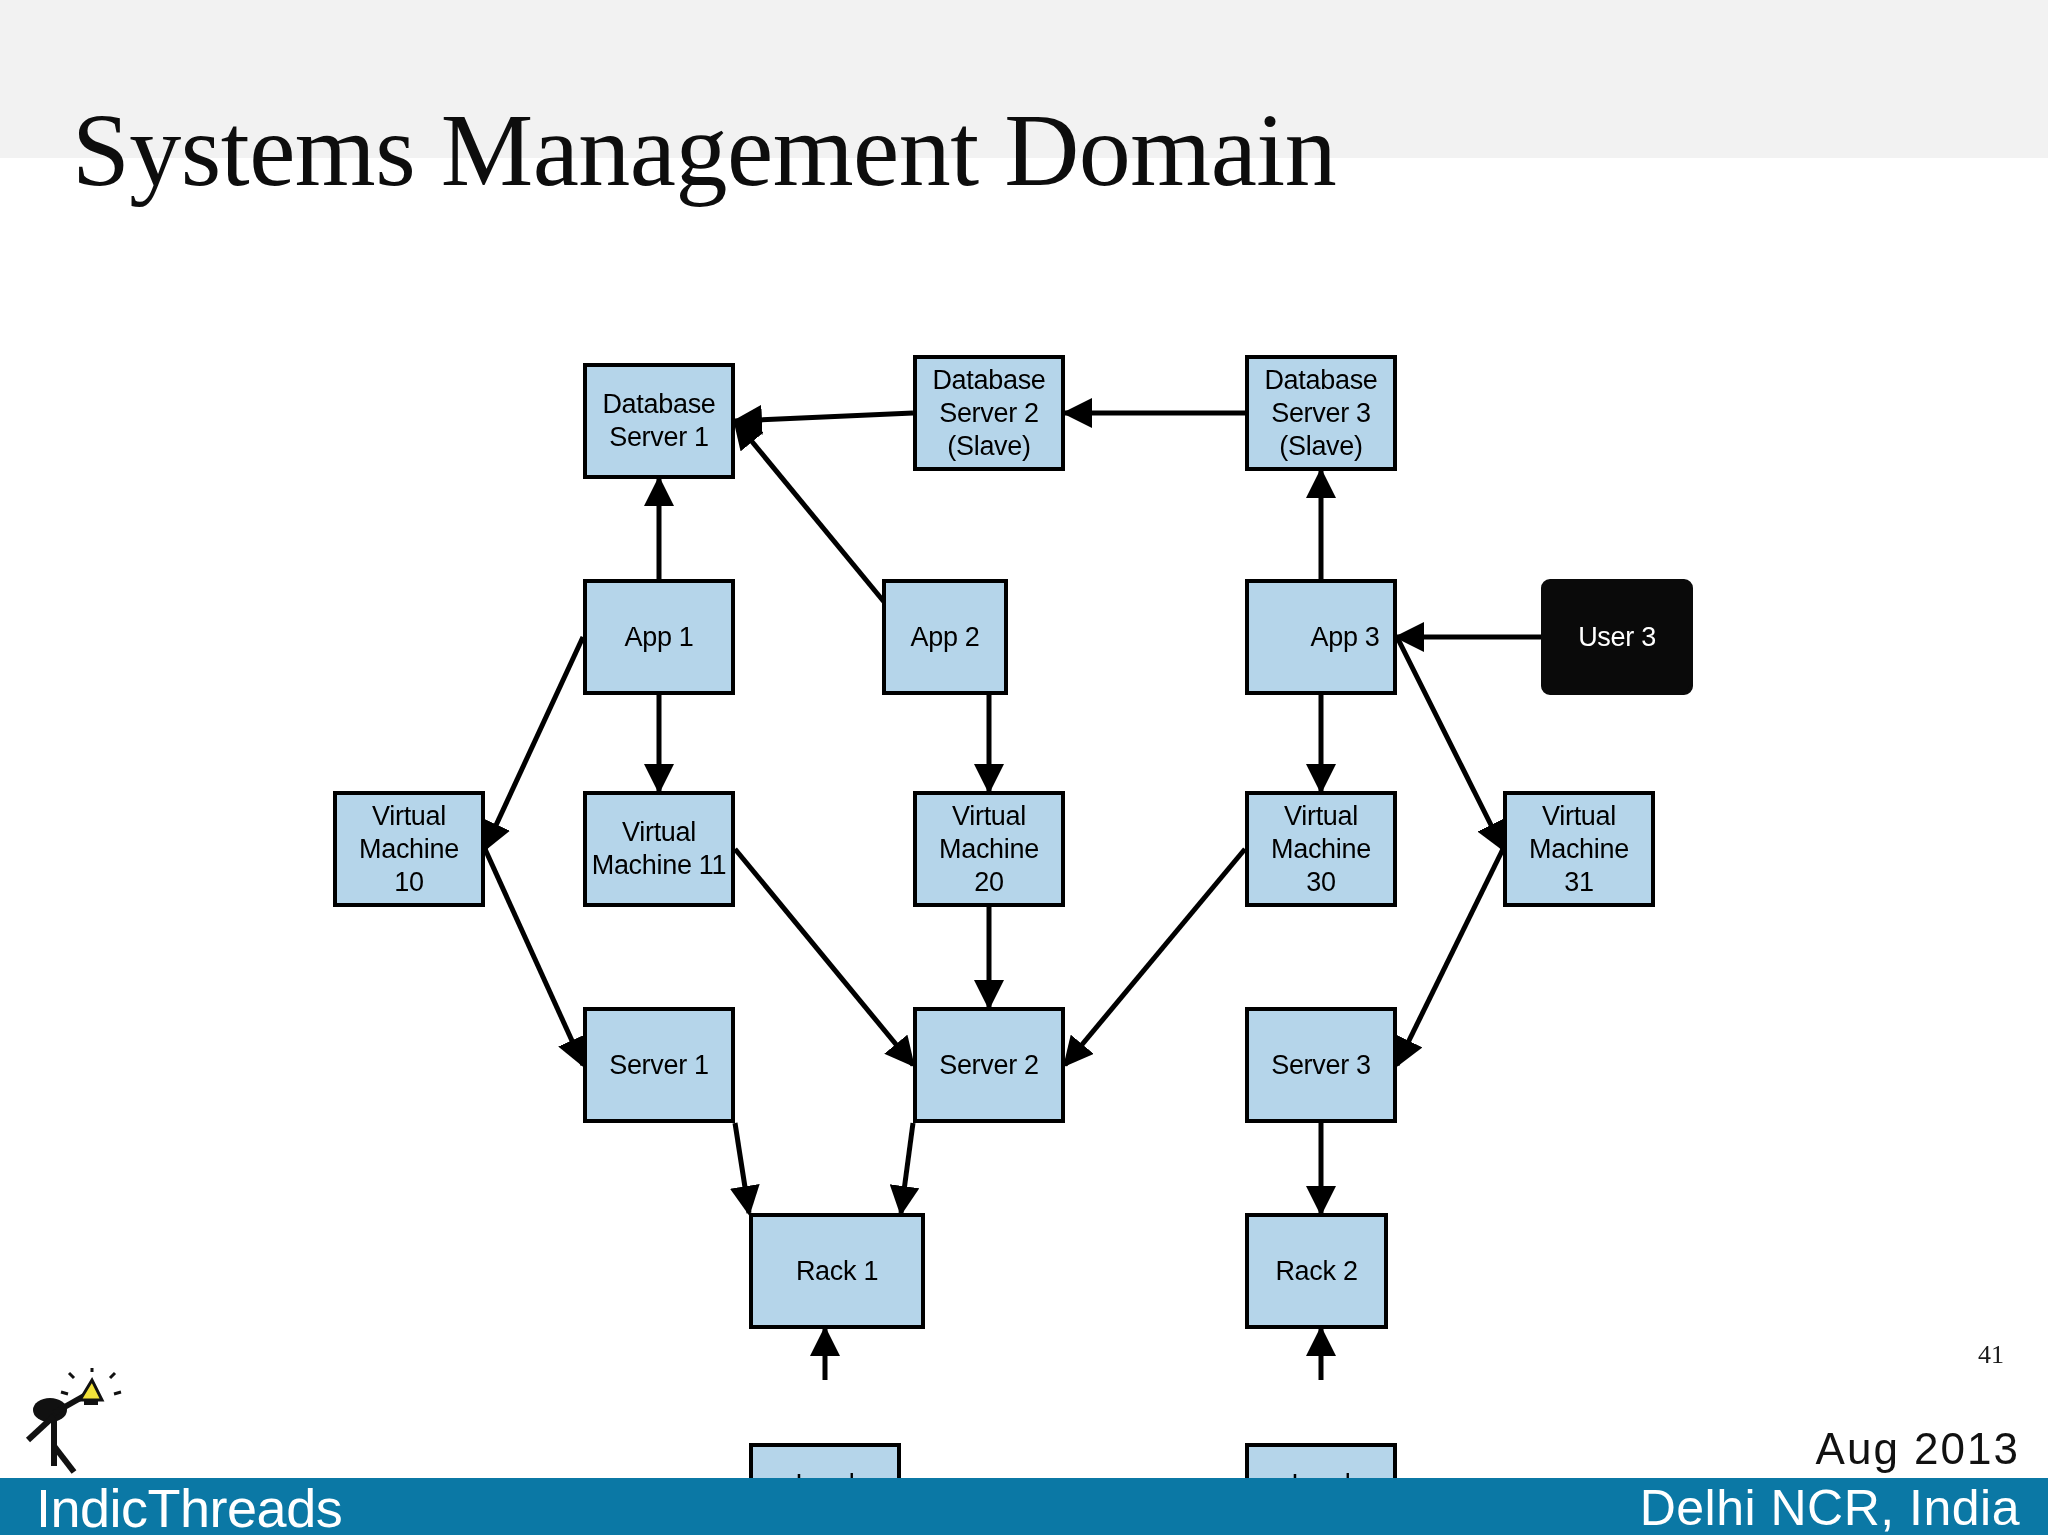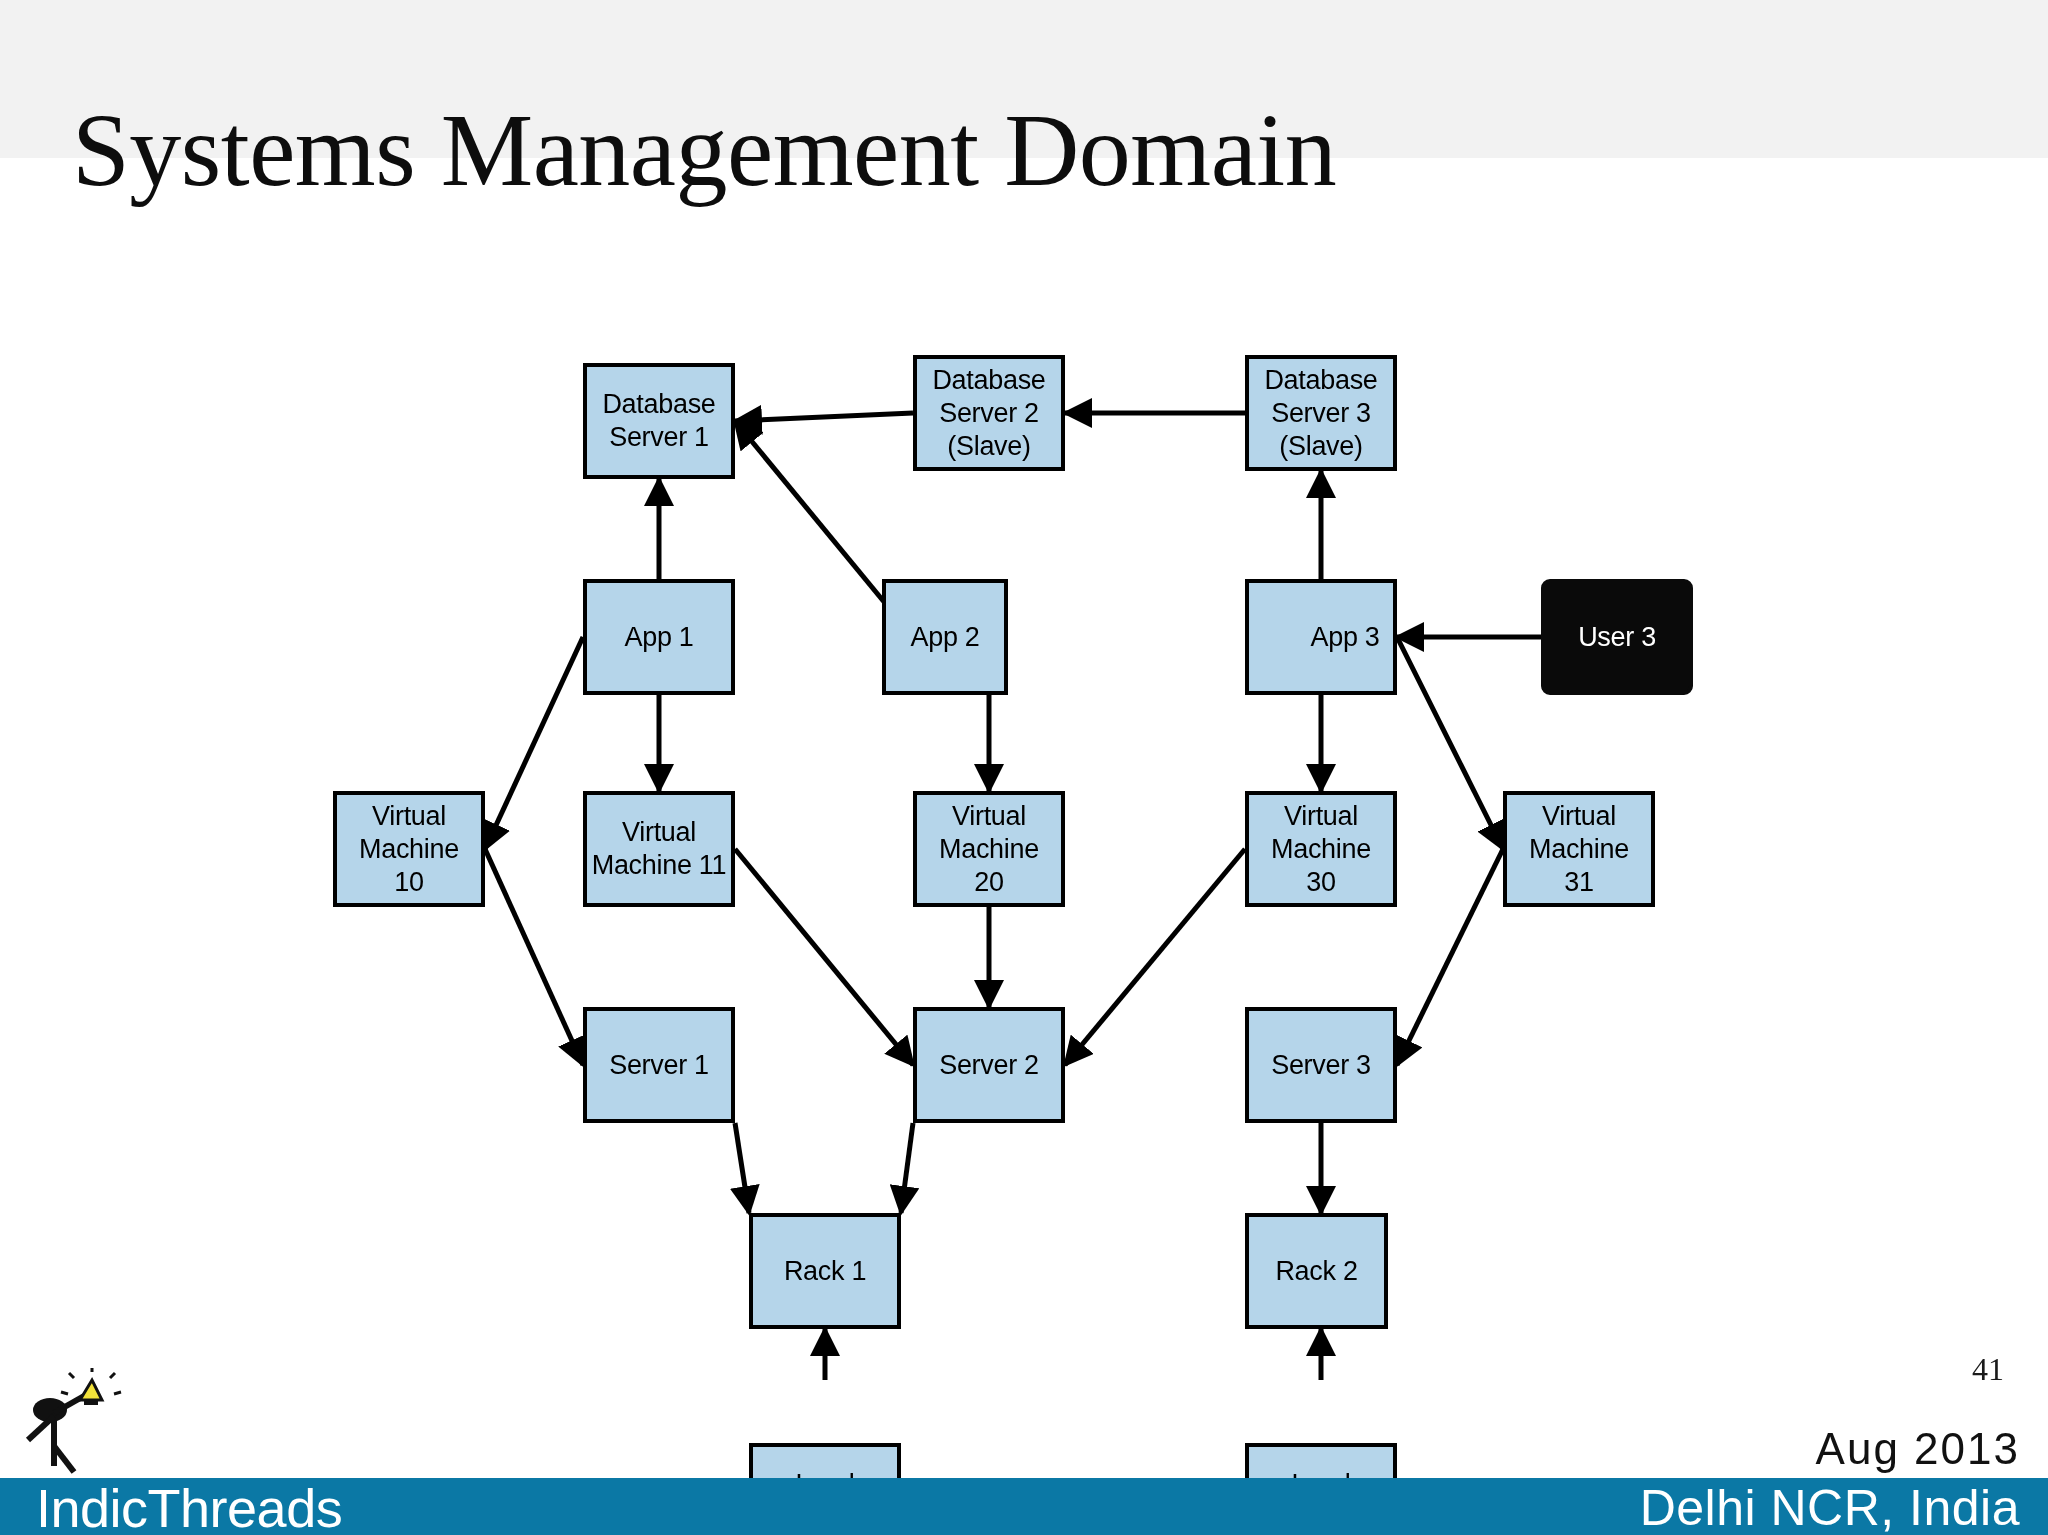--- a/index.html
+++ b/index.html
@@ -73,24 +73,23 @@
   }
   .node .label {
     padding: 0 4px;
     white-space: pre-line;
   }
   
   #page-number {
     position: absolute;
     right: 44px;
     top: 1340px;
-    font-size: 32px;
+    font-size: 26px;
     color: #1a1a1a;
     font-family: "Liberation Serif", serif;
-    margin-top: 11px;
   }
   
   #event-date {
     position: absolute;
     right: 28px;
     top: 1424px;
     font-size: 44px;
     letter-spacing: 2px;
     color: #111111;
     font-family: "Liberation Sans", sans-serif;
@@ -221,21 +220,21 @@
         </div>
         <div class="node" style="left: 583px; top: 849px; width: 152px; height: 116px;">
           <span class="label">Server 1</span>
         </div>
         <div class="node" style="left: 913px; top: 849px; width: 152px; height: 116px;">
           <span class="label">Server 2</span>
         </div>
         <div class="node" style="left: 1245px; top: 849px; width: 152px; height: 116px;">
           <span class="label">Server 3</span>
         </div>
-        <div class="node" style="left: 749px; top: 1055px; width: 152px; height: 116px; text-align: right;">
+        <div class="node" style="left: 749px; top: 1055px; width: 176px; height: 116px; text-align: right;">
           <span class="label">Rack 1</span>
         </div>
         <div class="node" style="left: 1245px; top: 1055px; width: 143px; height: 116px;">
           <span class="label">Rack 2</span>
         </div>
         <div class="node" style="left: 749px; top: 1285px; width: 152px; height: 116px;">
           <span class="label">Load
 Balancer 1</span>
         </div>
         <div class="node" style="left: 1245px; top: 1285px; width: 152px; height: 116px;">

